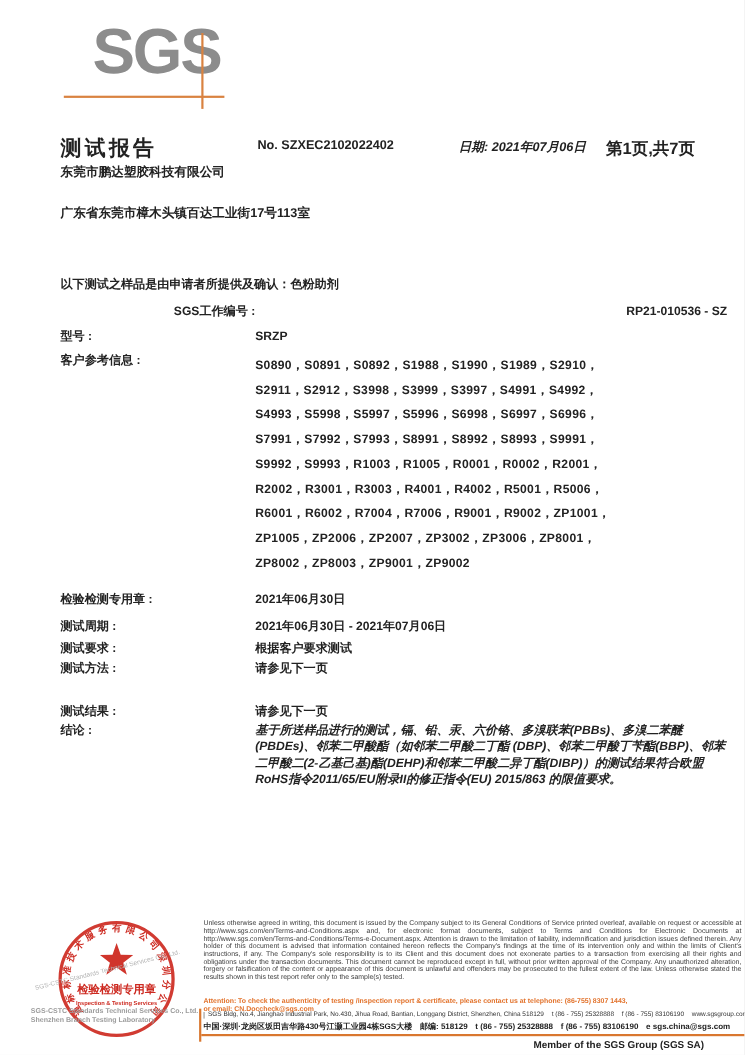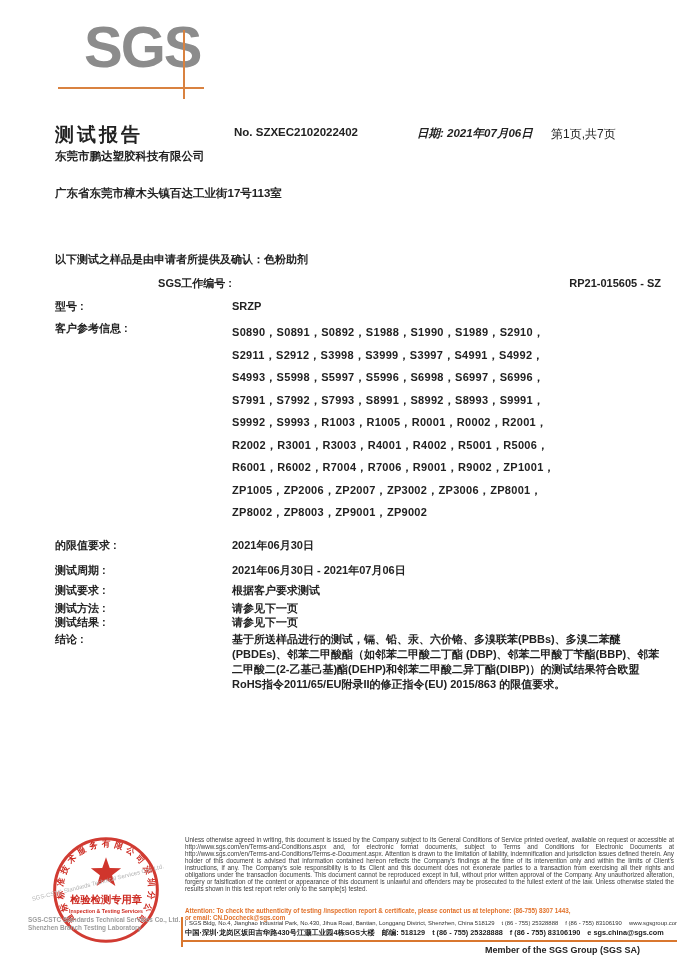--- a/index.html
+++ b/index.html
@@ -14,40 +14,40 @@
     position:absolute;left:84px;top:18px;
     font-size:58px;font-weight:700;color:#8c8c8c;letter-spacing:-2px;
     line-height:1;
   }
   .logo-hline{position:absolute;left:58px;top:87px;width:146px;height:2px;background:#d98240;}
   .logo-vline{position:absolute;left:183px;top:30px;width:2px;height:69px;background:#d98240;}
   
   .hdr-title{position:absolute;left:55px;top:122px;font-size:19px;font-weight:700;letter-spacing:3px;}
   .hdr-no{position:absolute;left:234px;top:126px;font-size:11.5px;font-weight:700;}
   .hdr-date{position:absolute;left:417px;top:126px;font-size:11.5px;font-weight:700;font-style:italic;}
-  .hdr-page{position:absolute;left:551px;top:126px;font-size:12px;font-weight:400;text-align:right;}
+  .hdr-page{position:absolute;left:551px;top:126px;font-size:15px;font-weight:700;text-align:right;}
   
   .app-name{position:absolute;left:55px;top:149px;font-size:11.5px;font-weight:700;}
   .app-addr{position:absolute;left:55px;top:186px;font-size:11.5px;font-weight:700;}
   
   .content{position:absolute;left:55px;top:252px;width:606px;font-size:11px;font-weight:700;}
   .intro{line-height:14px;margin-bottom:10px;}
   .row{display:flex;align-items:flex-start;}
   .row .lbl{width:177px;flex:0 0 177px;line-height:14px;}
   .row .val{flex:1;line-height:14px;}
   .r-job{margin-bottom:9px;text-align:right;}
   .r-model{margin-bottom:8px;}
   .ref-lines div{line-height:22.5px;letter-spacing:0.3px;}
   .r-ref{margin-bottom:14px;}
   .r-recv{margin-bottom:11px;}
   .r-period{margin-bottom:6px;}
   .r-req{margin-bottom:4px;}
-  .r-method{margin-bottom:0;}
+  .r-method{margin-bottom:25px;}
   .r-result{margin-bottom:3px;}
-  .r-concl .val{line-height:15px;}
+  .r-concl .val{line-height:15px;font-style:italic;}
   
   .stamp{position:absolute;left:50px;top:834px;width:112px;height:112px;}
   .stamp-overlay{
     position:absolute;left:32px;top:896px;width:170px;
     font-size:6px;color:#b4b4b4;transform:rotate(-14deg);transform-origin:left center;
     white-space:nowrap;overflow:hidden;
   }
   .stamp-co{
     position:absolute;left:28px;top:916px;width:170px;
     font-size:6.4px;line-height:8px;color:#9d9d9d;font-weight:700;
@@ -89,21 +89,21 @@
   <div class="hdr-page">第1页,共7页</div>
 
   <div class="app-name">东莞市鹏达塑胶科技有限公司</div>
   <div class="app-addr">广东省东莞市樟木头镇百达工业街17号113室</div>
 
   <div class="content">
     <div class="intro">以下测试之样品是由申请者所提供及确认：色粉助剂</div>
 
     <div class="row r-job">
       <div class="lbl">SGS工作编号 :</div>
-      <div class="val">RP21-015605 - SZ</div>
+      <div class="val">RP21-010536 - SZ</div>
     </div>
 
     <div class="row r-model">
       <div class="lbl">型号 :</div>
       <div class="val">SRZP</div>
     </div>
 
     <div class="row r-ref">
       <div class="lbl">客户参考信息 :</div>
       <div class="val ref-lines">
@@ -113,21 +113,21 @@
         <div>S7991，S7992，S7993，S8991，S8992，S8993，S9991，</div>
         <div>S9992，S9993，R1003，R1005，R0001，R0002，R2001，</div>
         <div>R2002，R3001，R3003，R4001，R4002，R5001，R5006，</div>
         <div>R6001，R6002，R7004，R7006，R9001，R9002，ZP1001，</div>
         <div>ZP1005，ZP2006，ZP2007，ZP3002，ZP3006，ZP8001，</div>
         <div>ZP8002，ZP8003，ZP9001，ZP9002</div>
       </div>
     </div>
 
     <div class="row r-recv">
-      <div class="lbl">的限值要求 :</div>
+      <div class="lbl">检验检测专用章 :</div>
       <div class="val">2021年06月30日</div>
     </div>
 
     <div class="row r-period">
       <div class="lbl">测试周期 :</div>
       <div class="val">2021年06月30日 - 2021年07月06日</div>
     </div>
 
     <div class="row r-req">
       <div class="lbl">测试要求 :</div>

